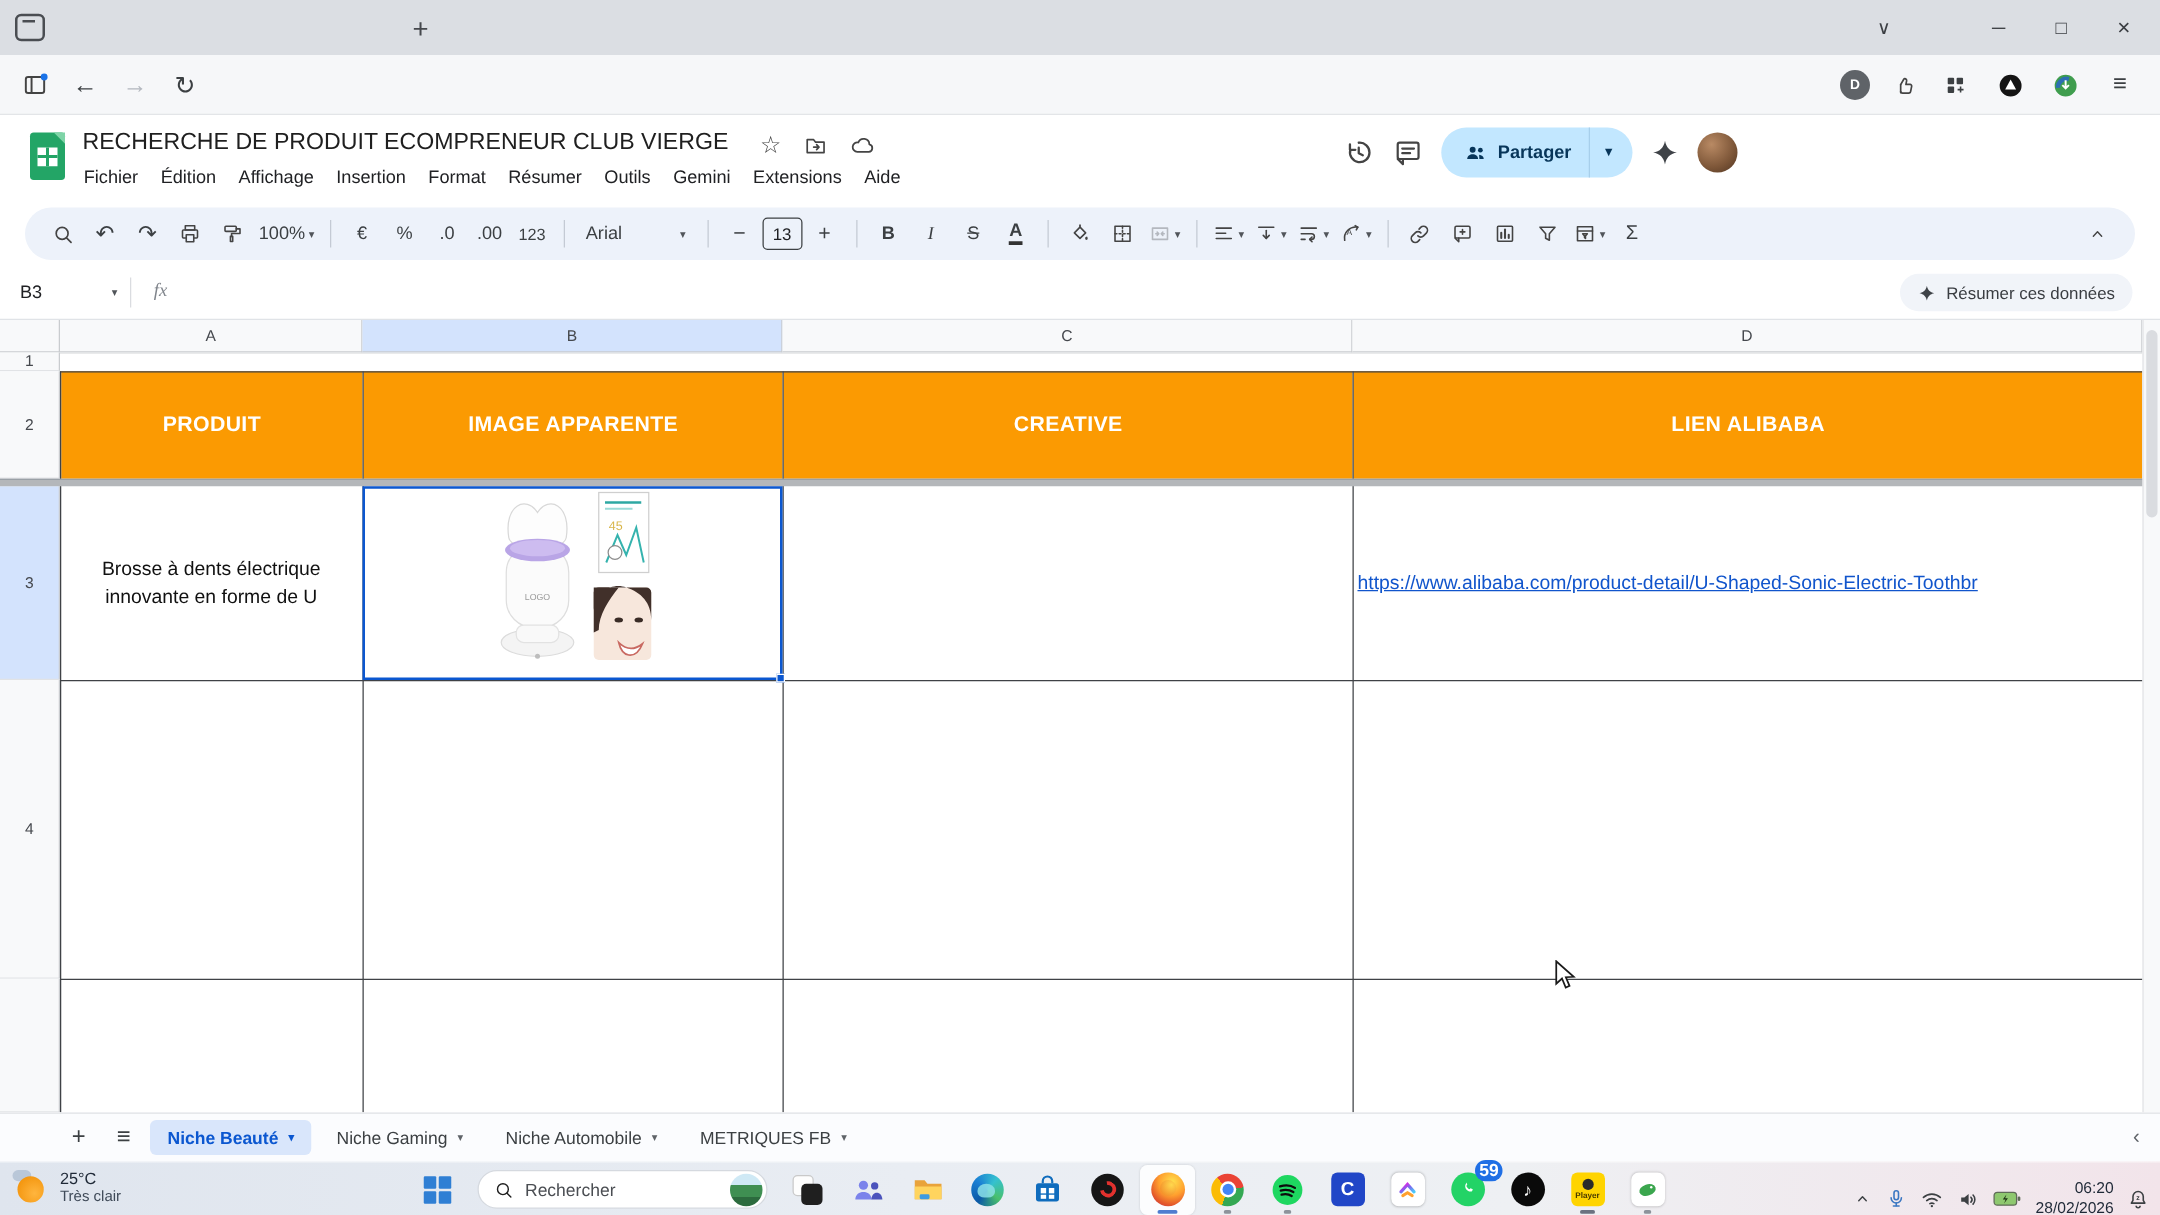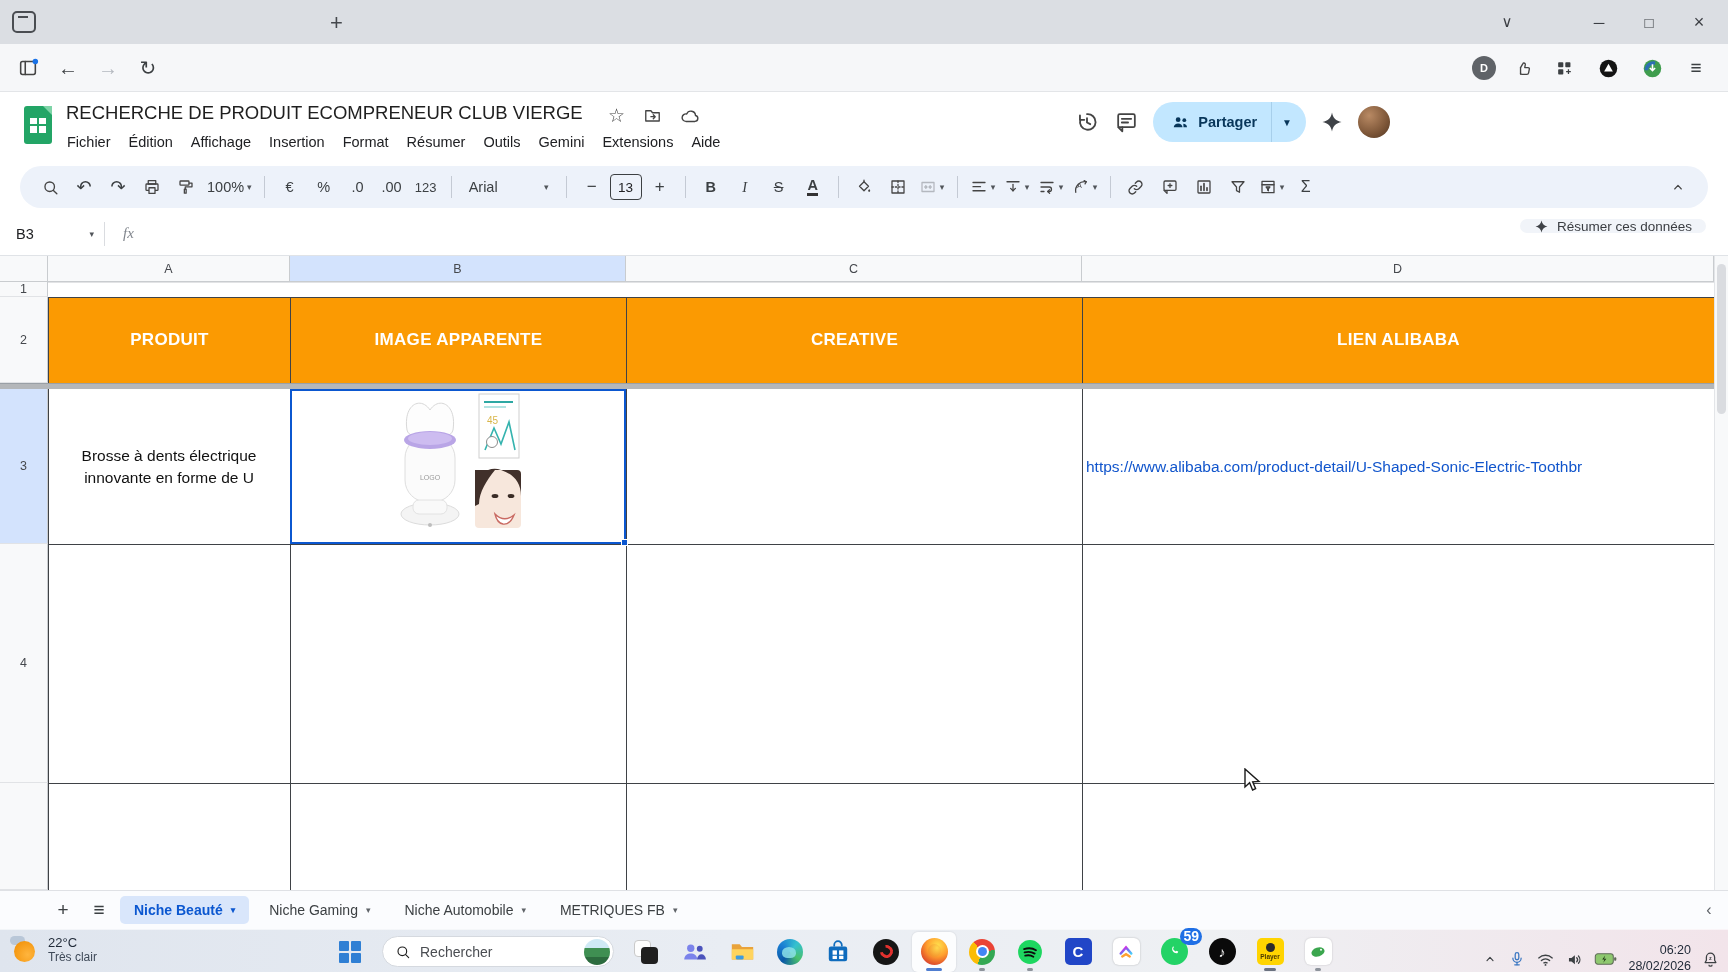--- a/index.html
+++ b/index.html
@@ -64,36 +64,36 @@
   .dis{color:#b4b8bf!important}.dis .ic{stroke:#b4b8bf}
   .sizebox{width:32px;height:26px;border:1.5px solid #3c4043;border-radius:4px;display:flex;align-items:center;justify-content:center;font-size:13.5px;color:#202124}
   .tb-b{font-weight:700}.tb-i{font-style:italic;font-family:"Liberation Serif",serif}.tb-s{text-decoration:line-through}
   .tb-a{font-weight:600;border-bottom:3px solid #333;line-height:1.05}
 
   
   .fbar{position:absolute;top:212px;left:0;width:1728px;height:44px;background:#fff;border-bottom:1px solid #e0e3e7;display:flex;align-items:center}
   .namebox{width:104px;display:flex;align-items:center;justify-content:space-between;padding:0 10px 0 16px;font-size:14.5px;color:#202124}
   .fsep{width:1px;height:24px;background:#dadce0}
   .fx{font-family:"Liberation Serif",serif;font-style:italic;color:#80858c;font-size:15px;margin-left:18px}
-  .sumchip{position:absolute;right:22px;top:7px;height:14px;border-radius:15px;display:flex;align-items:center;gap:8px;padding:0 14px;background:#f1f4f9;font-size:13.5px;color:#3a3d42}
+  .sumchip{position:absolute;right:22px;top:7px;height:30px;border-radius:15px;display:flex;align-items:center;gap:8px;padding:0 14px;background:#f1f4f9;font-size:13.5px;color:#3a3d42}
 
   
   .grid{position:absolute;top:256px;left:0;width:1728px;height:634px;background:#fff;overflow:hidden}
   .ch{position:absolute;top:0;height:26px;background:#f8f9fa;border-right:1px solid #c9cccf;border-bottom:1px solid #c9cccf;display:flex;align-items:center;justify-content:center;font-size:12.5px;color:#45484d}
   .ch.sel{background:var(--selected-header-bg)}
   .rh{position:absolute;left:0;width:48px;background:#f8f9fa;border-right:1px solid #c9cccf;border-bottom:1px solid #e1e3e6;display:flex;align-items:center;justify-content:center;font-size:12.5px;color:#45484d}
   .rh.sel{background:var(--selected-header-bg)}
   .vline{position:absolute;width:1px;background:#3f4246}
   .vline.light{background:#e2e3e5}
   .hline{position:absolute;height:1px;background:#3f4246}
   .orange{position:absolute;top:41px;height:86px;background:var(--header-orange);display:flex;align-items:center;justify-content:center;color:#fff;font-weight:700;font-size:17px;letter-spacing:.3px}
   .frozen{position:absolute;top:127px;left:0;width:1728px;height:6px;background:#b4b7ba;border-top:1px solid #9aa0a6}
   .a3{position:absolute;left:50px;top:133px;width:238px;height:155px;display:flex;align-items:center;justify-content:center;text-align:center;font-size:15.5px;color:#111;line-height:1.4;padding:0 4px}
   .d3{position:absolute;left:1084px;top:133px;width:628px;height:155px;display:flex;align-items:center;overflow:hidden;padding-left:2px}
-  .d3 a{font-size:15.5px;color:var(--link-blue);white-space:nowrap}
+  .d3 a{font-size:15.5px;color:var(--link-blue);text-decoration:underline;white-space:nowrap}
   .b3sel{position:absolute;left:290px;top:133px;width:336px;height:155px;border:2px solid var(--selection-blue)}
   .b3handle{position:absolute;right:-4px;bottom:-4px;width:7px;height:7px;background:var(--selection-blue);border:1px solid #fff}
   .prodimg{position:absolute;left:391px;top:136px}
   .vscroll{position:absolute;right:0;top:0;width:14px;height:634px;background:#f8f9fa;border-left:1px solid #e3e5e8}
   .vthumb{position:absolute;right:2px;top:8px;width:9px;height:150px;border-radius:5px;background:#dadce0}
 
   
   .tabsbar{position:absolute;top:890px;left:0;width:1728px;height:39px;background:#fbfcfe;border-top:1px solid #dfe1e5;display:flex;align-items:center;padding-left:48px;gap:6px}
   .tbicon{width:30px;height:30px;display:flex;align-items:center;justify-content:center;font-size:19px;color:#3c4043}
   .stab{display:flex;align-items:center;gap:8px;padding:6px 14px;font-size:14px;color:#3c4043;border-radius:5px}
@@ -542,21 +542,21 @@
     <div class="tabs-right">‹</div>
   </div>
 
   <div class="taskbar">
     <div class="weather">
       <div class="wicon">
           <span class="cloud"></span>
           <span class="moon"></span>
         </div>
       <div class="wtext">
-        <div>22°C</div>
+        <div>25°C</div>
         <div>Très clair</div>
       </div>
     </div>
 
     <div class="tkcenter">
       <div class="tkslot">
           <div class="startgrid">
             <span></span>
             <span></span>
             <span></span>

